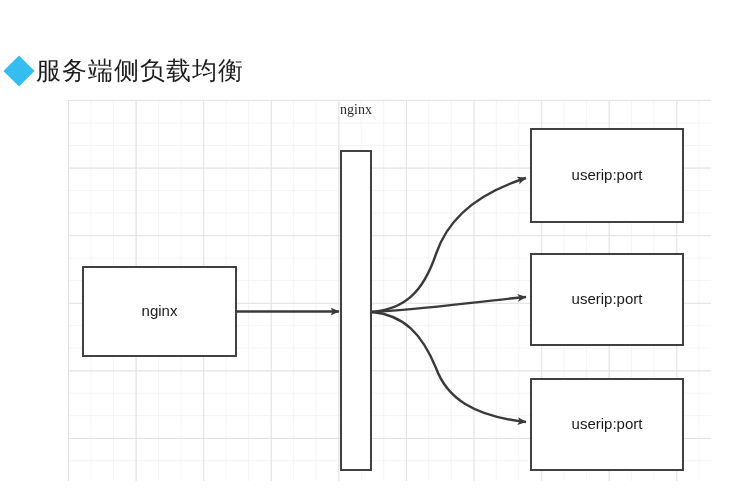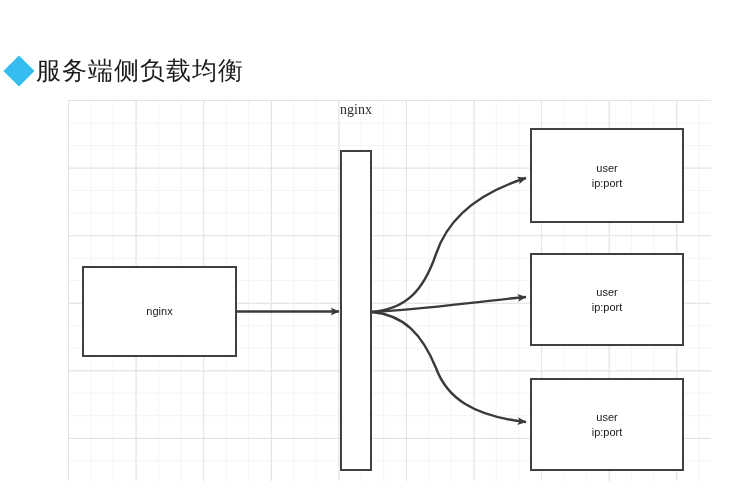--- a/index.html
+++ b/index.html
@@ -67,25 +67,25 @@
     background-position: 0 0, 0 0, 0 0, 0 0;
   }
 
   
   .node {
     position: absolute;
     background: #ffffff;
     border: 2px solid #40403f;
     box-sizing: border-box;
     display: flex;
-    flex-direction: column;
+    flex-direction: row;
     align-items: center;
     justify-content: center;
     color: #1a1a1a;
-    font-size: 11px;
+    font-size: 15px;
     line-height: 1.35;
   }
   #node-order {
     left: 14px;   
     top: 166px;   
     width: 155px;
     height: 91px;
   }
   #node-nginx-bar {
     left: 272px;  

